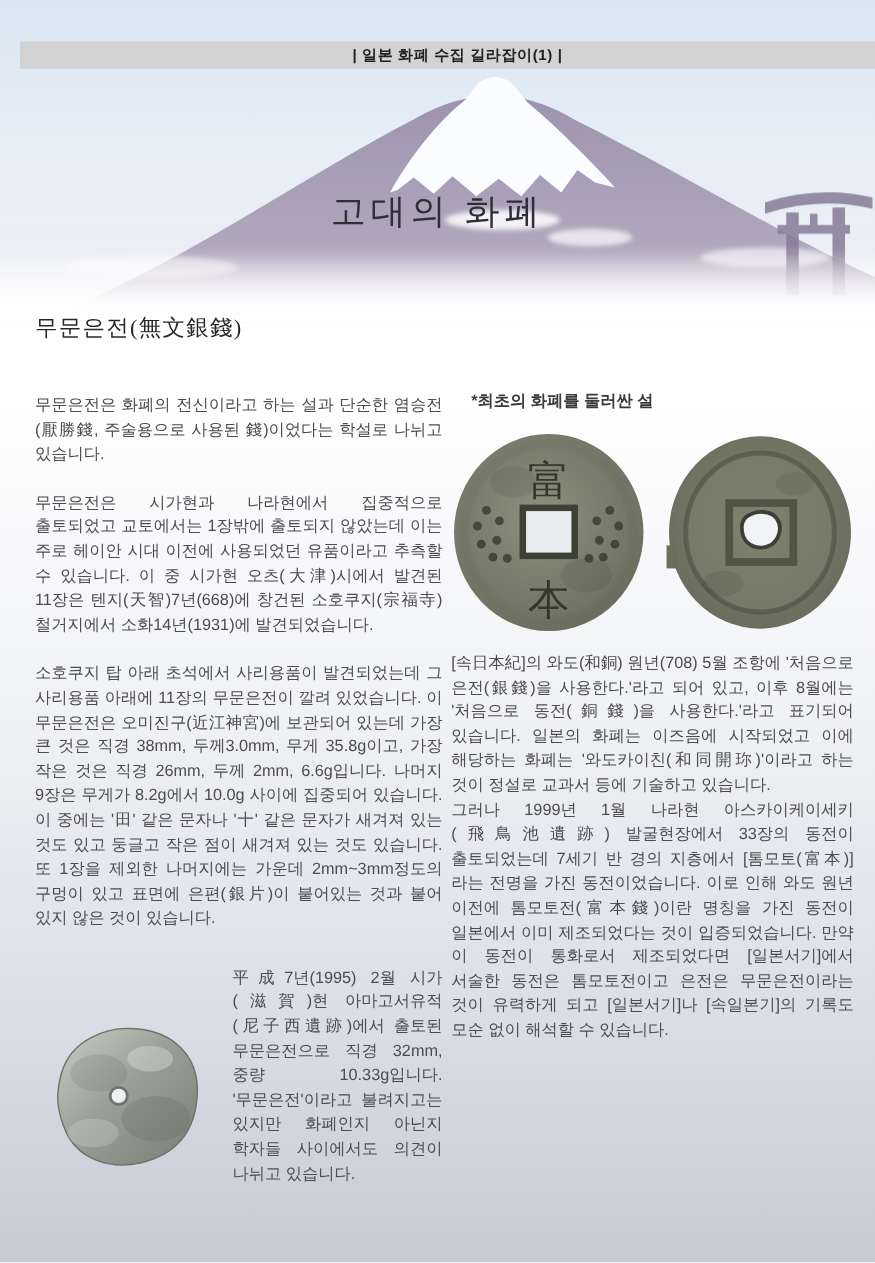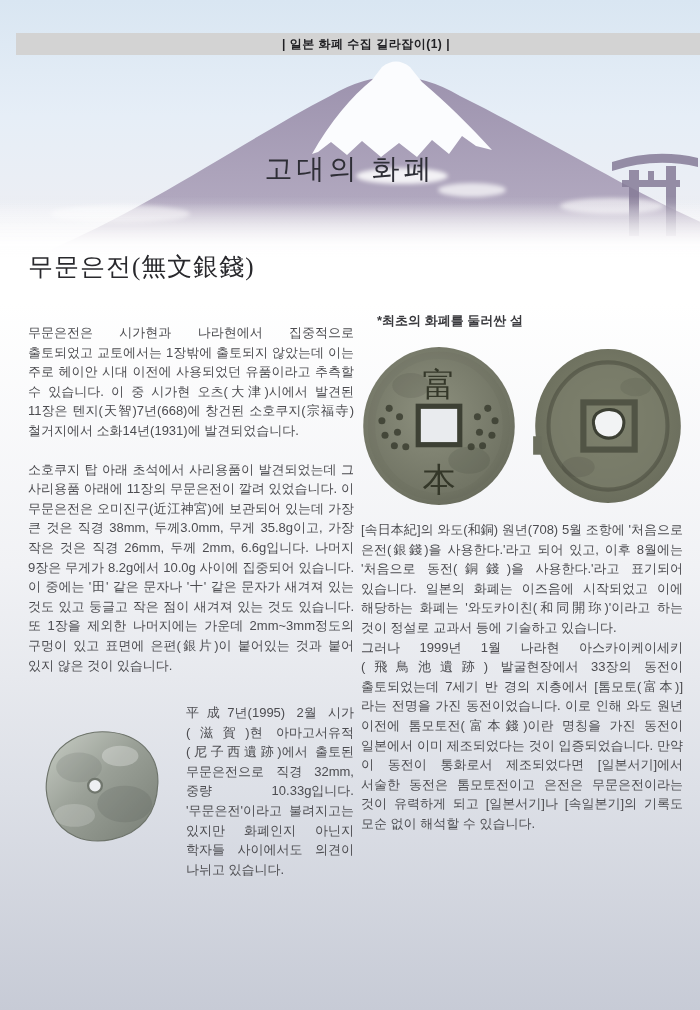--- a/index.html
+++ b/index.html
@@ -21,31 +21,31 @@
   }
   .header-bar span { font-size:12px; font-weight:bold; color:#202024; letter-spacing:.5px; }
   .hero-title {
     position:absolute; left:0; top:150px; width:100%; text-align:center;
     font-family:"Liberation Serif", serif; font-size:28px; color:#2e2e36; letter-spacing:4px;
   }
   
   .col-left  { position:absolute; left:28px;  top:250px; width:326px; }
   .col-right { position:absolute; left:361px; top:312px; width:322px; }
   h2.section {
-    font-family:"Liberation Serif", serif; font-weight:normal; font-size:25px;
+    font-family:"Liberation Serif", serif; font-weight:normal; font-size:18px;
     color:#28282c; letter-spacing:1px; margin:0 0 40px 0;
   }
   p.body {
     font-size:13px; line-height:19.6px; color:#4c4c50; text-align:justify;
     word-break:keep-all; margin:0 0 19px 0;
   }
   .col-right p.body { margin:0; }
   .note-heading { font-size:13px; font-weight:600; color:#3a3a3e; margin:0 0 14px 16px; }
   .coins-row { display:flex; justify-content:space-between; align-items:center; margin:0 0 12px 0; }
-  .left-fig { display:flex; align-items:center; margin-top:26px; }
+  .left-fig { display:flex; align-items:flex-end; margin-top:26px; }
   .fig-coin { flex:0 0 152px; }
   .left-fig figcaption {
     flex:1; font-size:13px; line-height:19.6px; color:#4c4c50;
     text-align:justify; word-break:keep-all; padding-left:6px; padding-top:2px;
   }
 </style>
 </head>
 <body>
 
 <div class="page">
@@ -94,20 +94,21 @@
 
     <div class="header-bar">
       <span>| 일본 화폐 수집 길라잡이(1) |</span>
     </div>
 
     <div class="hero-title">고대의 화폐</div>
   </div>
 
   <div class="col-left">
     <h2 class="section">무문은전(無文銀錢)</h2>
+    <p class="body">무문은전은 화폐의 전신이라고 하는 설과 단순한 염승전(厭勝錢, 주술용으로 사용된 錢)이었다는 학설로 나뉘고 있습니다.</p>
     <p class="body">무문은전은 시가현과 나라현에서 집중적으로 출토되었고 교토에서는 1장밖에 출토되지 않았는데 이는 주로 헤이안 시대 이전에 사용되었던 유품이라고 추측할 수 있습니다. 이 중 시가현 오츠(大津)시에서 발견된 11장은 텐지(天智)7년(668)에 창건된 소호쿠지(宗福寺) 철거지에서 소화14년(1931)에 발견되었습니다.</p>
     <p class="body">소호쿠지 탑 아래 초석에서 사리용품이 발견되었는데 그 사리용품 아래에 11장의 무문은전이 깔려 있었습니다. 이 무문은전은 오미진구(近江神宮)에 보관되어 있는데 가장 큰 것은 직경 38mm, 두께3.0mm, 무게 35.8g이고, 가장 작은 것은 직경 26mm, 두께 2mm, 6.6g입니다. 나머지 9장은 무게가 8.2g에서 10.0g 사이에 집중되어 있습니다. 이 중에는 '田' 같은 문자나 '十' 같은 문자가 새겨져 있는 것도 있고 둥글고 작은 점이 새겨져 있는 것도 있습니다. 또 1장을 제외한 나머지에는 가운데 2mm~3mm정도의 구멍이 있고 표면에 은편(銀片)이 붙어있는 것과 붙어 있지 않은 것이 있습니다.</p>
 
     <figure class="left-fig">
       <div class="fig-coin">
         <svg width="150" height="128" viewBox="0 0 130 112">
           <defs>
             <linearGradient id="silver" x1="0" y1="0" x2="1" y2="1">
               <stop offset="0" stop-color="#c9cec6"></stop>
               <stop offset="0.45" stop-color="#9aa097"></stop>

